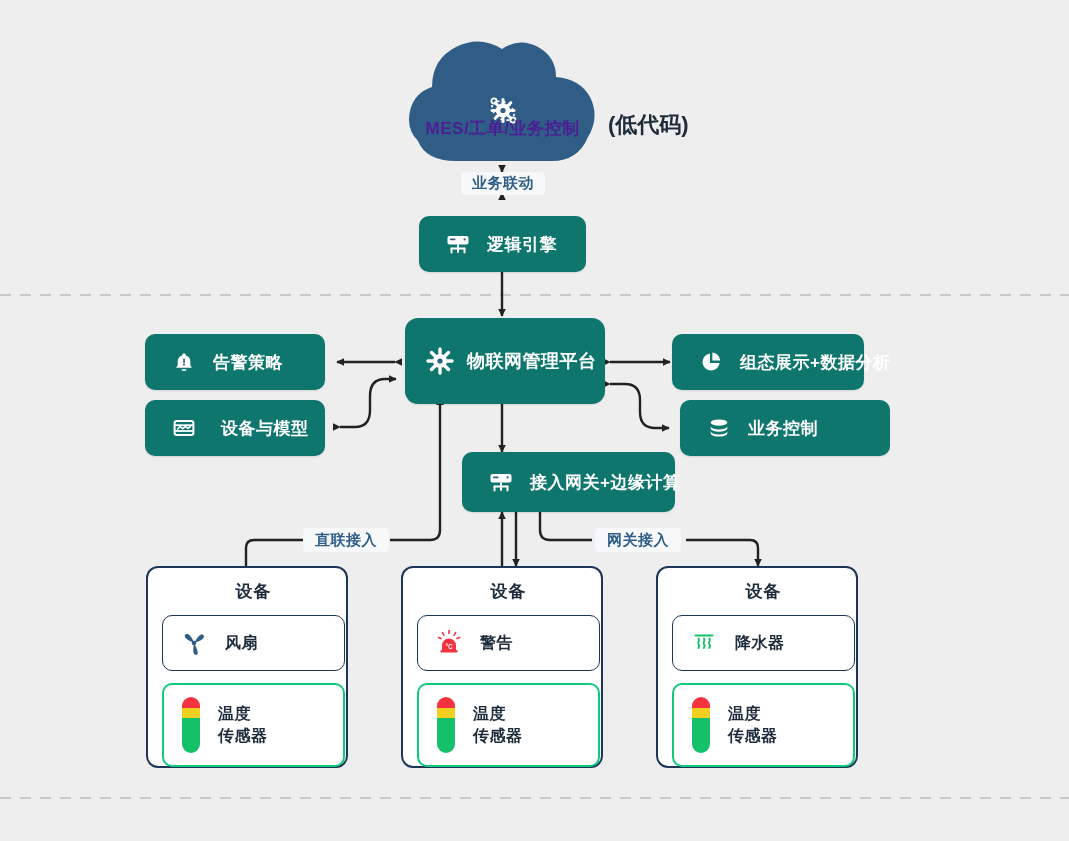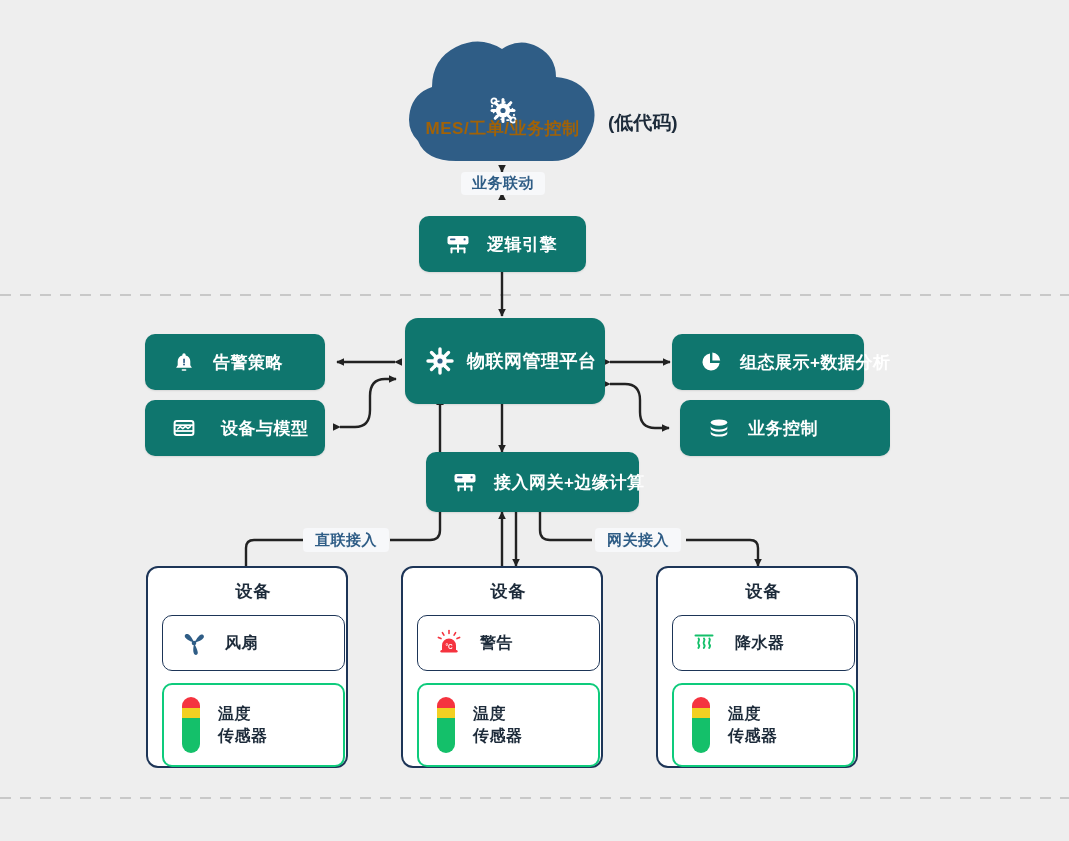--- a/index.html
+++ b/index.html
@@ -28,27 +28,27 @@
     display:flex;align-items:center;justify-content:center;
     margin-left:26px;margin-right:16px;
     width:26px;height:26px;
   }
   .bluebox .lbl{white-space:nowrap;}
 
   
   #cloud{left:404px;top:33px;width:197px;height:133px;}
   #cloud .cloudtext{
     position:absolute;left:0;top:84px;width:197px;
-    text-align:center;color:#a16207;font-size:17px;font-weight:bold;
+    text-align:center;color:#4c1d95;font-size:17px;font-weight:bold;
     letter-spacing:.5px;
   }
   #cloud .cloudicon{position:absolute;left:78px;top:57px;width:42px;height:42px;}
   #lowcode{
     position:absolute;left:608px;top:110px;
-    font-size:19px;font-weight:bold;color:#1d2b3a;
+    font-size:22px;font-weight:bold;color:#1d2b3a;
     white-space:nowrap;
   }
 
   
   .pill{
     position:absolute;
     background:#f7f8fa;
     color:#2f5d86;
     font-size:15px;font-weight:bold;
     display:flex;align-items:center;justify-content:center;
@@ -266,21 +266,21 @@
     <span class="ico">
       <svg width="24" height="24" viewBox="0 0 24 24">
         <ellipse cx="12" cy="6.6" rx="8.3" ry="3.2" fill="#ffffff"></ellipse>
         <path d="M3.7,10.2 a8.3,3.2 0 0 0 16.6,0 v2.4 a8.3,3.2 0 0 1 -16.6,0 z" fill="#ffffff"></path>
         <path d="M3.7,15.2 a8.3,3.2 0 0 0 16.6,0 v2.2 a8.3,3.2 0 0 1 -16.6,0 z" fill="#ffffff"></path>
       </svg>
     </span>
     <span class="lbl">业务控制</span>
   </div>
 
-  <div class="node bluebox" style="left:426px;top:452px;width:213px;height:60px;">
+  <div class="node bluebox" style="left:462px;top:452px;width:213px;height:60px;">
     <span class="ico">
       <svg width="26" height="26" viewBox="0 0 26 26">
         <rect x="2.5" y="5" width="21" height="8.5" rx="2" fill="#ffffff"></rect>
         <rect x="5" y="7.6" width="5.5" height="1.6" rx=".8" fill="#2f5d86"></rect>
         <circle cx="19.6" cy="8.4" r="1.1" fill="#2f5d86"></circle>
         <g stroke="#ffffff" stroke-width="2" stroke-linecap="round">
           <path d="M13,14 L13,21"></path>
           <path d="M6.5,17.5 L6.5,21.5"></path>
           <path d="M19.5,17.5 L19.5,21.5"></path>
           <path d="M6.5,17.5 L19.5,17.5" stroke-width="1.8"></path>

